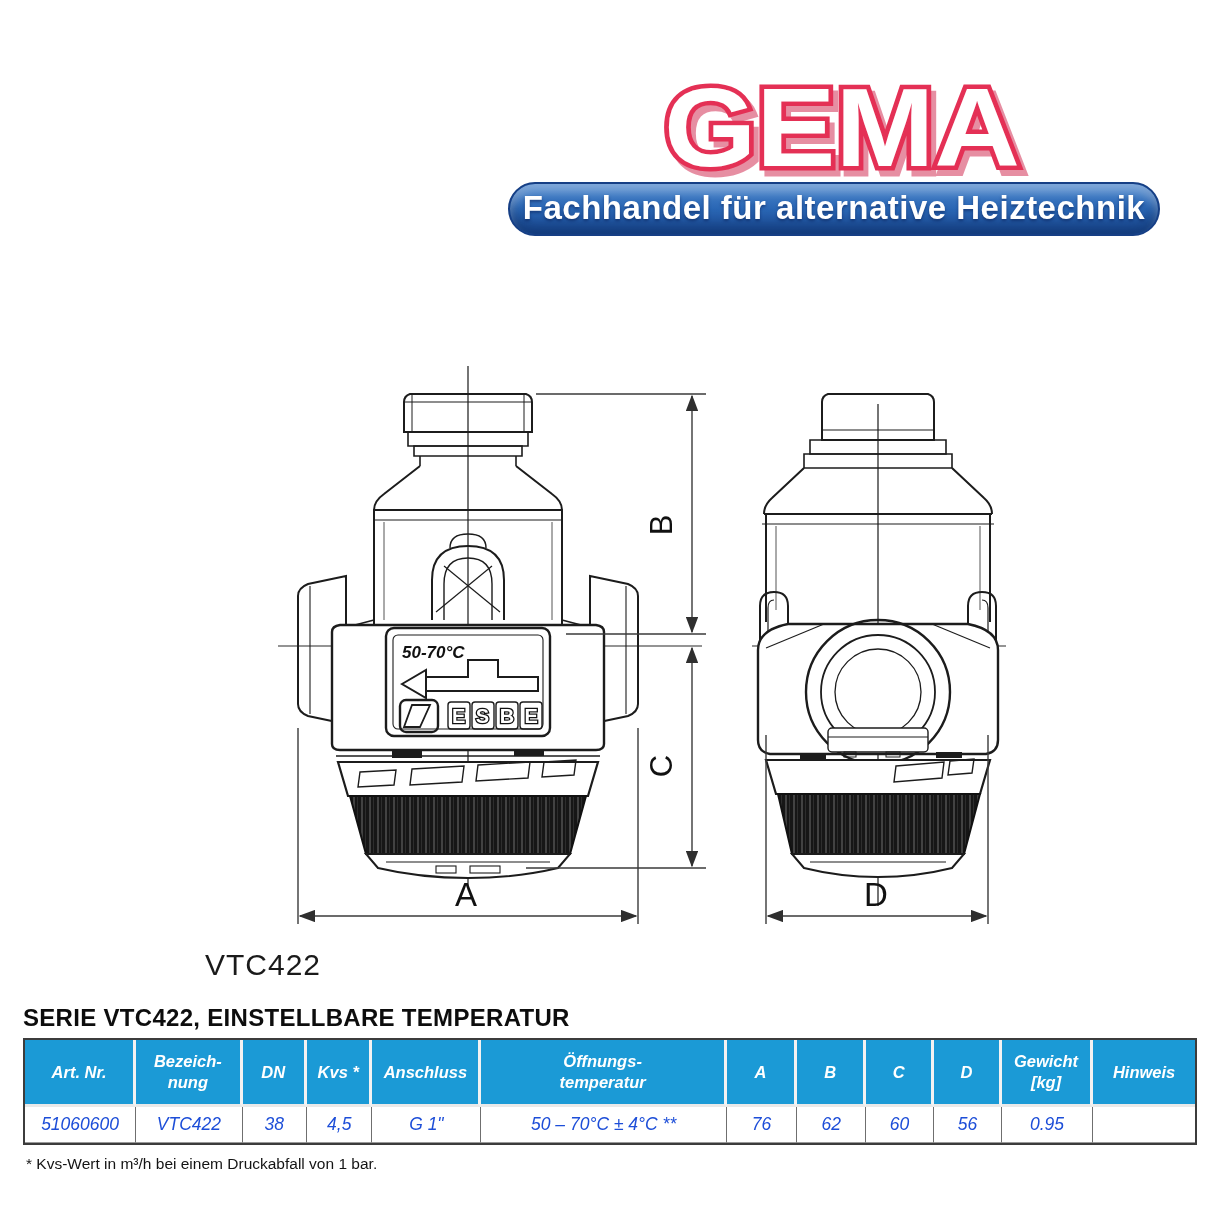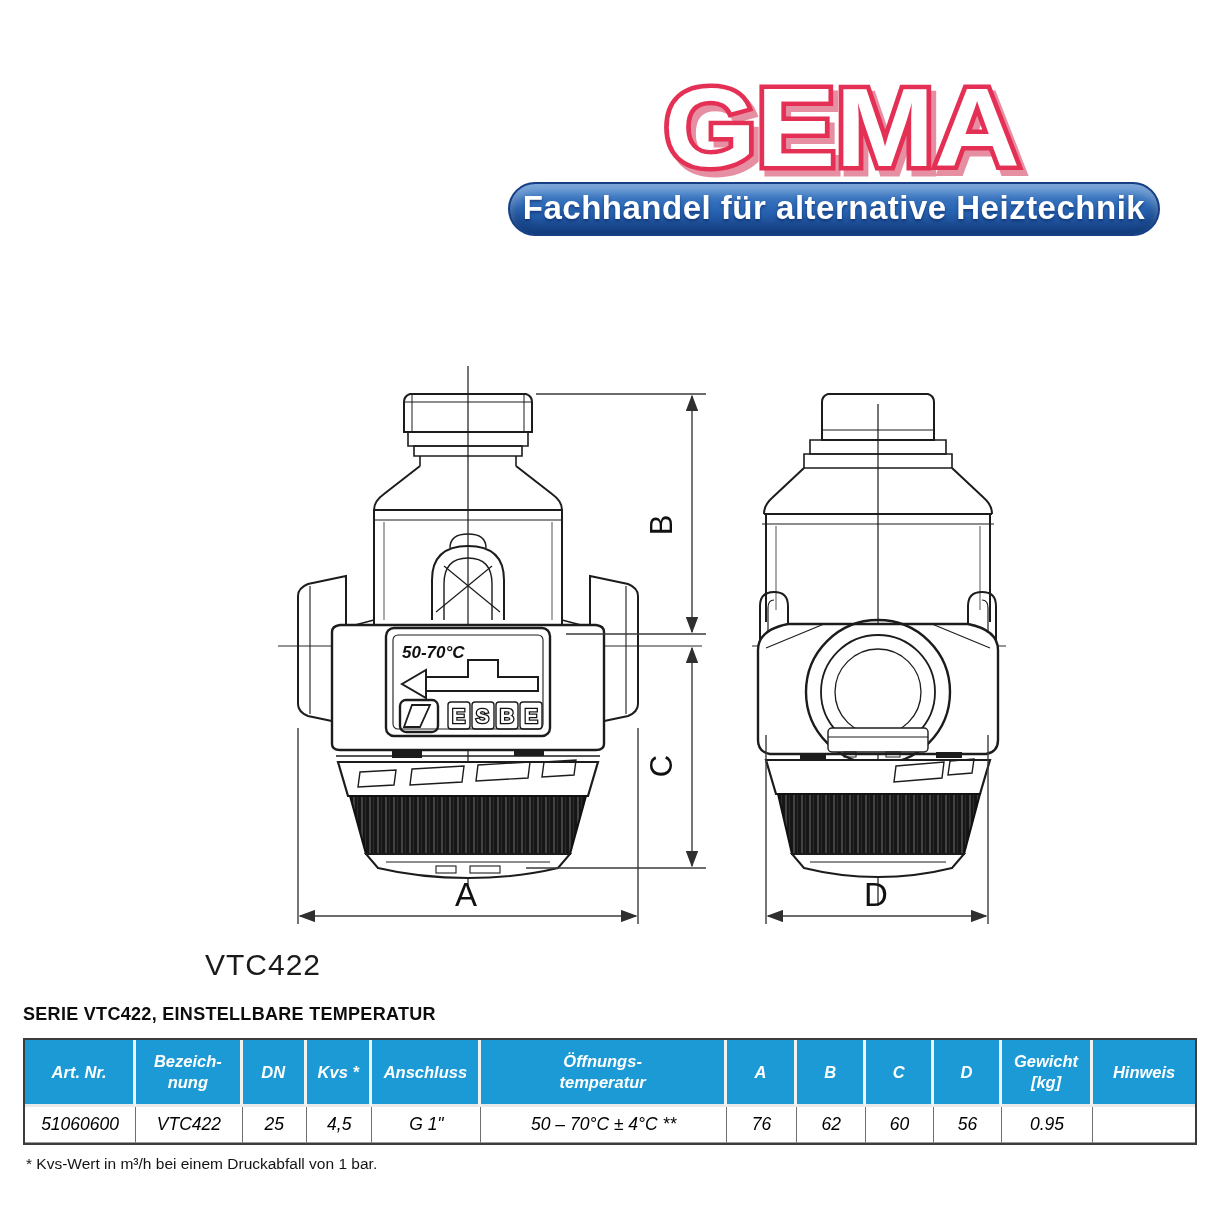--- a/index.html
+++ b/index.html
@@ -20,32 +20,32 @@
   }
   .banner-text{
     font-weight:bold;font-size:33px;line-height:48px;color:#ffffff;
     letter-spacing:.5px;text-shadow:0 2px 3px rgba(8,28,80,.55);
     white-space:nowrap;
   }
   
   .drawing{position:absolute;left:0;top:330px;width:1214px;height:628px;}
   .model-label{position:absolute;left:205px;top:948px;font-size:30px;font-weight:500;letter-spacing:1px;color:#1a1a1a;}
   
-  .section-heading{position:absolute;left:23px;top:1004px;font-size:18px;font-weight:800;letter-spacing:.3px;color:#0d0d0d;}
+  .section-heading{position:absolute;left:23px;top:1004px;font-size:24px;font-weight:800;letter-spacing:.3px;color:#0d0d0d;}
   
   .table-wrap{position:absolute;left:23px;top:1038px;width:1174px;}
   table.spec{width:100%;border-collapse:separate;border-spacing:0;border:2px solid #3c3c3c;table-layout:fixed;font-style:italic;}
   table.spec th{
     background:#1b9ad6;color:#fff;font-weight:bold;font-size:16.5px;
     height:60px;padding:2px 3px;white-space:pre-line;line-height:1.25;
     border-right:3px solid #f2f2f2;border-bottom:3px solid #e9e9e9;vertical-align:middle;text-align:center;
   }
   table.spec th:last-child{border-right:none;}
   table.spec td{
-    background:#fff;color:#000000;font-size:17.5px;height:33px;text-align:center;vertical-align:middle;
+    background:#fff;color:#1d4ed8;font-size:17.5px;height:33px;text-align:center;vertical-align:middle;
     border-right:1px solid #6f6f6f;border-bottom:1px solid #9a9a9a;padding:1px 3px;white-space:nowrap;overflow:hidden;
   }
   table.spec td:last-child{border-right:none;}
   
   .footnotes{position:absolute;left:26px;top:1143px;width:1160px;font-size:15.5px;line-height:1.38;color:#141414;}
   .footnotes p{margin:10px 0 2px 0;}
 </style>
 </head>
 <body>
 
@@ -245,21 +245,21 @@
           <th>D</th>
           <th>Gewicht
 [kg]</th>
           <th>Hinweis</th>
         </tr>
       </thead>
     <tbody>
         <tr>
           <td>51060600</td>
           <td>VTC422</td>
-          <td>25</td>
+          <td>38</td>
           <td>4,5</td>
           <td>G 1"</td>
           <td>50 – 70°C ± 4°C **</td>
           <td>76</td>
           <td>62</td>
           <td>60</td>
           <td>56</td>
           <td>0.95</td>
           <td></td>
         </tr>

